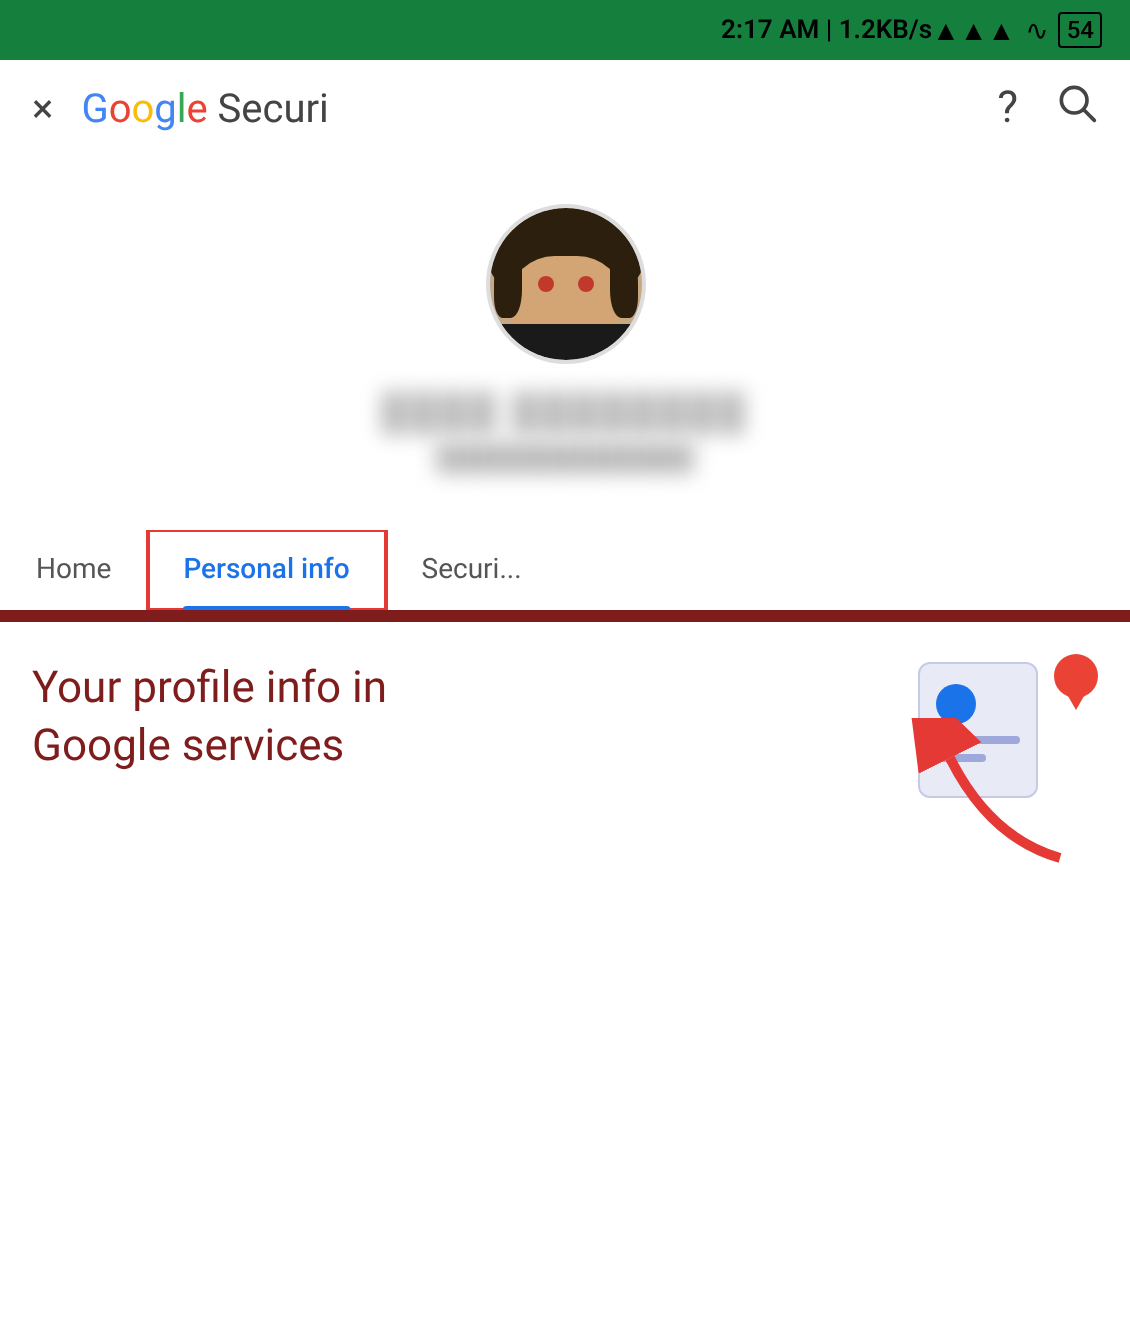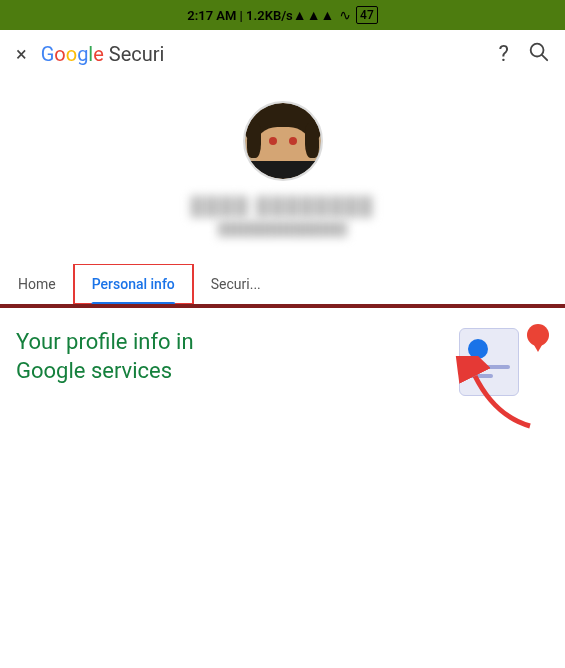--- a/index.html
+++ b/index.html
@@ -8,24 +8,24 @@
       height: 668px;
       font-family: 'Roboto', Arial, sans-serif;
       background: #fff;
       overflow: hidden;
       position: relative;
     }
 
     
     .status-bar {
       display: flex;
-      justify-content: center;
+      justify-content: flex-end;
       align-items: center;
       padding: 6px 14px;
-      background: #4d7c0f;
+      background: #15803d;
       font-size: 13px;
       font-weight: 500;
       color: #000;
     }
     .status-left { font-weight: 600; font-size: 13px; }
     .status-right {
       display: flex;
       align-items: center;
       gap: 5px;
       font-size: 13px;
@@ -185,21 +185,21 @@
       font-size: 13px;
       color: #bbb;
       filter: blur(5px);
       user-select: none;
       text-align: center;
     }
 
     
     .nav-tabs {
       display: flex;
-      border-bottom: 4px solid #7f1d1d;
+      border-bottom: 6px solid #7f1d1d;
       margin-top: 12px;
       overflow-x: auto;
       scrollbar-width: none;
     }
     .nav-tabs::-webkit-scrollbar { display: none; }
     .nav-tab {
       padding: 12px 18px;
       font-size: 14px;
       color: #555;
       cursor: pointer;
@@ -235,21 +235,21 @@
     }
     .section-with-illustration {
       display: flex;
       align-items: flex-start;
       justify-content: space-between;
     }
     .section-text { flex: 1; }
     .section-title {
       font-size: 22px;
       font-weight: 400;
-      color: #15803d;
+      color: #7f1d1d;
       line-height: 1.3;
       margin-bottom: 12px;
     }
     .section-description {
       font-size: 14px;
       color: #5f6368;
       line-height: 1.5;
     }
 
     
@@ -334,21 +334,21 @@
 <div class="status-bar">
   <div class="status-left">
     <span>2:17 AM</span>
     <span> | </span>
     <span>1.2KB/s</span>
   </div>
   <div class="status-right">
     <span class="signal-bars">▲▲▲</span>
     <span class="wifi-icon">∿</span>
     <span class="battery-icon">
-      <span>47</span>
+      <span>54</span>
     </span>
   </div>
 </div>
 
 <div class="app-header">
   <div class="header-left">
     <span class="close-btn">×</span>
     <span class="google-account-title">
       <span class="g">G</span><span class="o1">o</span><span class="o2">o</span><span class="g2">g</span><span class="l">l</span><span class="e">e</span><span> Securi</span>
     </span>

